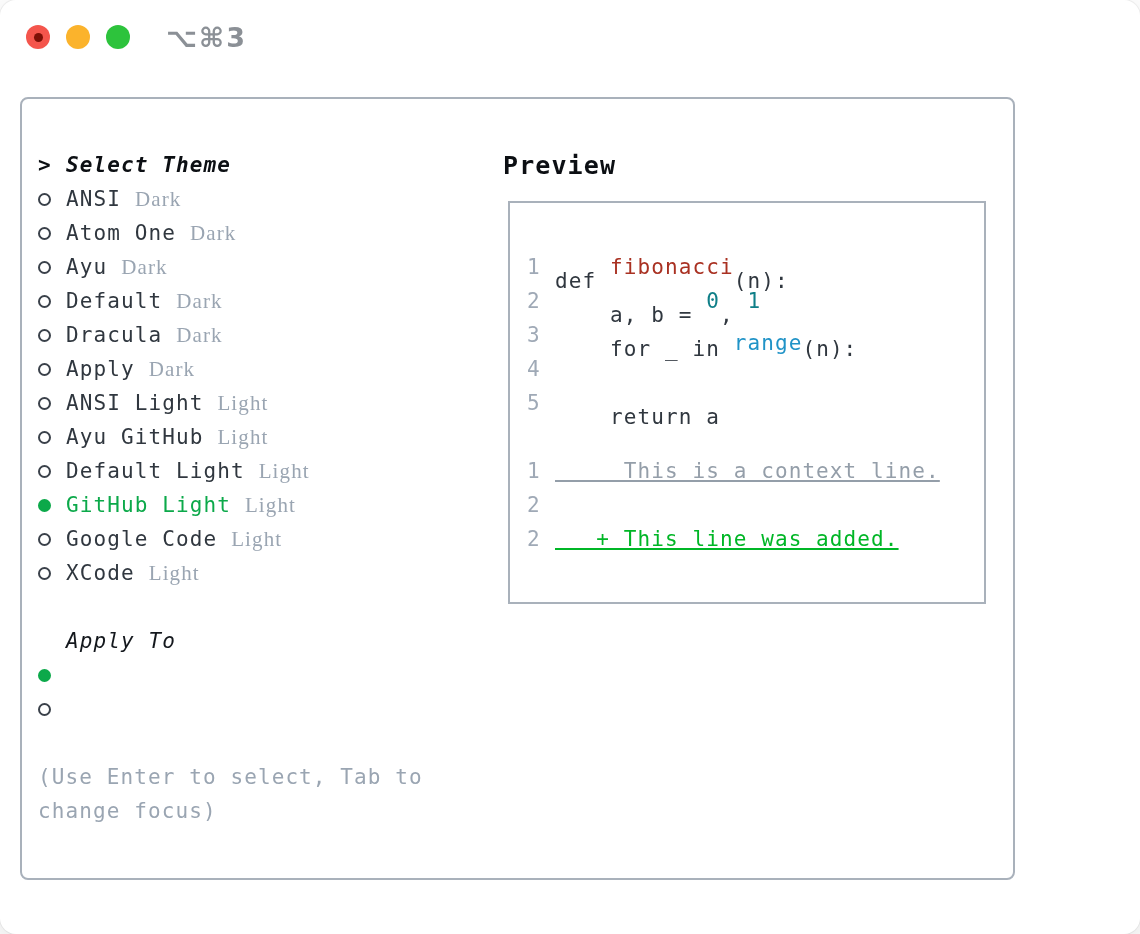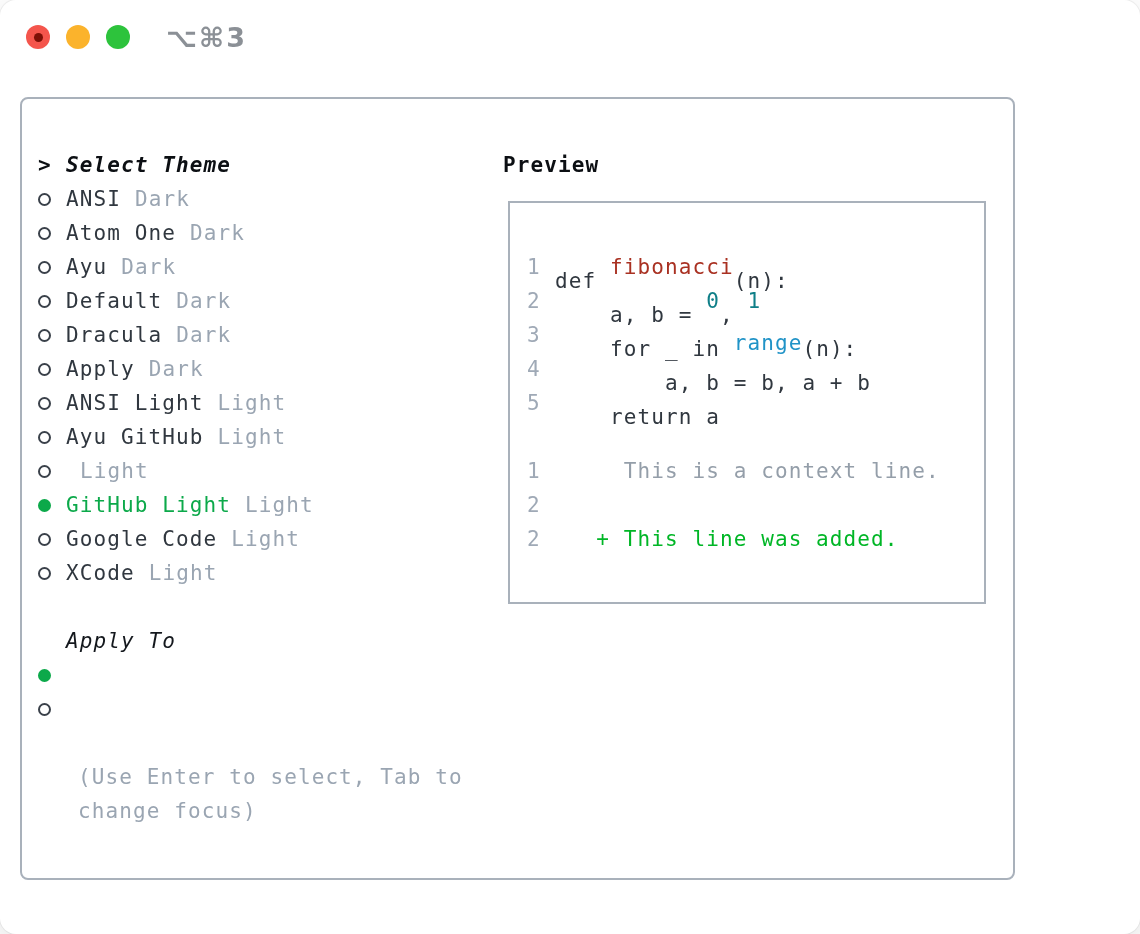--- a/index.html
+++ b/index.html
@@ -58,46 +58,46 @@
     font-size:21px;letter-spacing:1.1px;color:var(--code);
   }
   .caret-cell,.radio-cell{width:28px;flex:0 0 28px;display:flex;align-items:center;}
   .caret{font-weight:700;color:var(--dark);}
   .title-text{font-weight:700;color:var(--dark);font-style:italic;}
   .circle{
     width:13px;height:13px;border:2px solid #3a414a;border-radius:50%;
   }
   .item.selected .circle{background:var(--green);border-color:var(--green);}
   .item.selected .label{color:var(--green);}
-  .tag{color:var(--tag);margin-left:14px;}
+  .tag{color:var(--tag);margin-left:14px;font-family:Liberation Serif, serif;}
   .section-title{padding-left:28px;color:#14181d;font-style:italic;}
-  .hint-row{color:var(--tag);margin-left:40px;}
+  .hint-row{color:var(--tag);}
   
   .preview-title{
     position:absolute;left:481px;top:49px;height:34px;display:flex;align-items:center;
-    font-size:21px;letter-spacing:1.1px;font-weight:700;color:var(--dark);
+    font-size:25px;letter-spacing:1.1px;font-weight:700;color:var(--dark);
   }
   .preview-box{
     position:absolute;left:486px;top:102px;width:478px;height:403px;
     border:2px solid var(--border);background:#fff;
   }
   .preview-lines{padding:47px 0 0 17px;}
   .pline{
     height:34px;display:flex;align-items:center;white-space:pre;
     font-size:21px;letter-spacing:1.1px;
   }
   .lnum{width:28px;flex:0 0 28px;color:var(--linenum);}
   .seg{white-space:pre;}
   .c-code{color:var(--code);margin-top:27px;}
   .c-function{color:var(--function);}
   .c-number{color:var(--number);}
   .c-builtin{color:var(--builtin);margin-top:16px;}
-  .c-context{color:var(--context);}
+  .c-context{color:var(--context);text-decoration:underline;}
   .c-deleted{color:var(--deleted);}
-  .c-added{color:var(--added);}
+  .c-added{color:var(--added);text-decoration:underline;}
 </style>
 </head>
 <body>
 
 <div class="window">
   <div class="titlebar">
     <span class="light red">
         <span class="dot"></span>
       </span>
     <span class="light yellow"></span>
@@ -113,21 +113,21 @@
       </div>
       <div id="theme-list">
           <div class="row item"><span class="radio-cell"><span class="circle"></span></span><span class="label">ANSI</span><span class="tag">Dark</span></div>
           <div class="row item"><span class="radio-cell"><span class="circle"></span></span><span class="label">Atom One</span><span class="tag">Dark</span></div>
           <div class="row item"><span class="radio-cell"><span class="circle"></span></span><span class="label">Ayu</span><span class="tag">Dark</span></div>
           <div class="row item"><span class="radio-cell"><span class="circle"></span></span><span class="label">Default</span><span class="tag">Dark</span></div>
           <div class="row item"><span class="radio-cell"><span class="circle"></span></span><span class="label">Dracula</span><span class="tag">Dark</span></div>
           <div class="row item"><span class="radio-cell"><span class="circle"></span></span><span class="label">Apply</span><span class="tag">Dark</span></div>
           <div class="row item"><span class="radio-cell"><span class="circle"></span></span><span class="label">ANSI Light</span><span class="tag">Light</span></div>
           <div class="row item"><span class="radio-cell"><span class="circle"></span></span><span class="label">Ayu GitHub</span><span class="tag">Light</span></div>
-          <div class="row item"><span class="radio-cell"><span class="circle"></span></span><span class="tag">Light</span></div>
+          <div class="row item"><span class="radio-cell"><span class="circle"></span></span><span class="label">Default Light</span><span class="tag">Light</span></div>
           <div class="row item selected"><span class="radio-cell"><span class="circle"></span></span><span class="label">GitHub Light</span><span class="tag">Light</span></div>
           <div class="row item"><span class="radio-cell"><span class="circle"></span></span><span class="label">Google Code</span><span class="tag">Light</span></div>
           <div class="row item"><span class="radio-cell"><span class="circle"></span></span><span class="label">XCode</span><span class="tag">Light</span></div>
         </div>
       <div class="row"></div>
       <div class="row section-title">
         <span>Apply To</span>
       </div>
       <div id="apply-list">
           <div class="row item selected"><span class="radio-cell"><span class="circle"></span></span></div>
@@ -137,21 +137,21 @@
       <div class="row hint-row">(Use Enter to select, Tab to</div>
       <div class="row hint-row">change focus)</div>
     </div>
 
     <div class="preview-title">Preview</div>
     <div class="preview-box">
       <div class="preview-lines" id="preview-lines">
           <div class="pline"><span class="lnum">1</span><span class="seg c-code">def </span><span class="seg c-function">fibonacci</span><span class="seg c-code">(n):</span></div>
           <div class="pline"><span class="lnum">2</span><span class="seg c-code">    a, b = </span><span class="seg c-number">0</span><span class="seg c-code">, </span><span class="seg c-number">1</span></div>
           <div class="pline"><span class="lnum">3</span><span class="seg c-code">    for _ in </span><span class="seg c-builtin">range</span><span class="seg c-code">(n):</span></div>
-          <div class="pline"><span class="lnum">4</span><span class="seg c-code">        a, b = b, a + b</span></div>
+          <div class="pline"><span class="lnum">4</span></div>
           <div class="pline"><span class="lnum">5</span><span class="seg c-code">    return a</span></div>
           <div class="pline"><span class="lnum"></span></div>
           <div class="pline"><span class="lnum">1</span><span class="seg c-context">     This is a context line.</span></div>
           <div class="pline"><span class="lnum">2</span></div>
           <div class="pline"><span class="lnum">2</span><span class="seg c-added">   + This line was added.</span></div>
         </div>
     </div>
   </div>
 </div>
 

